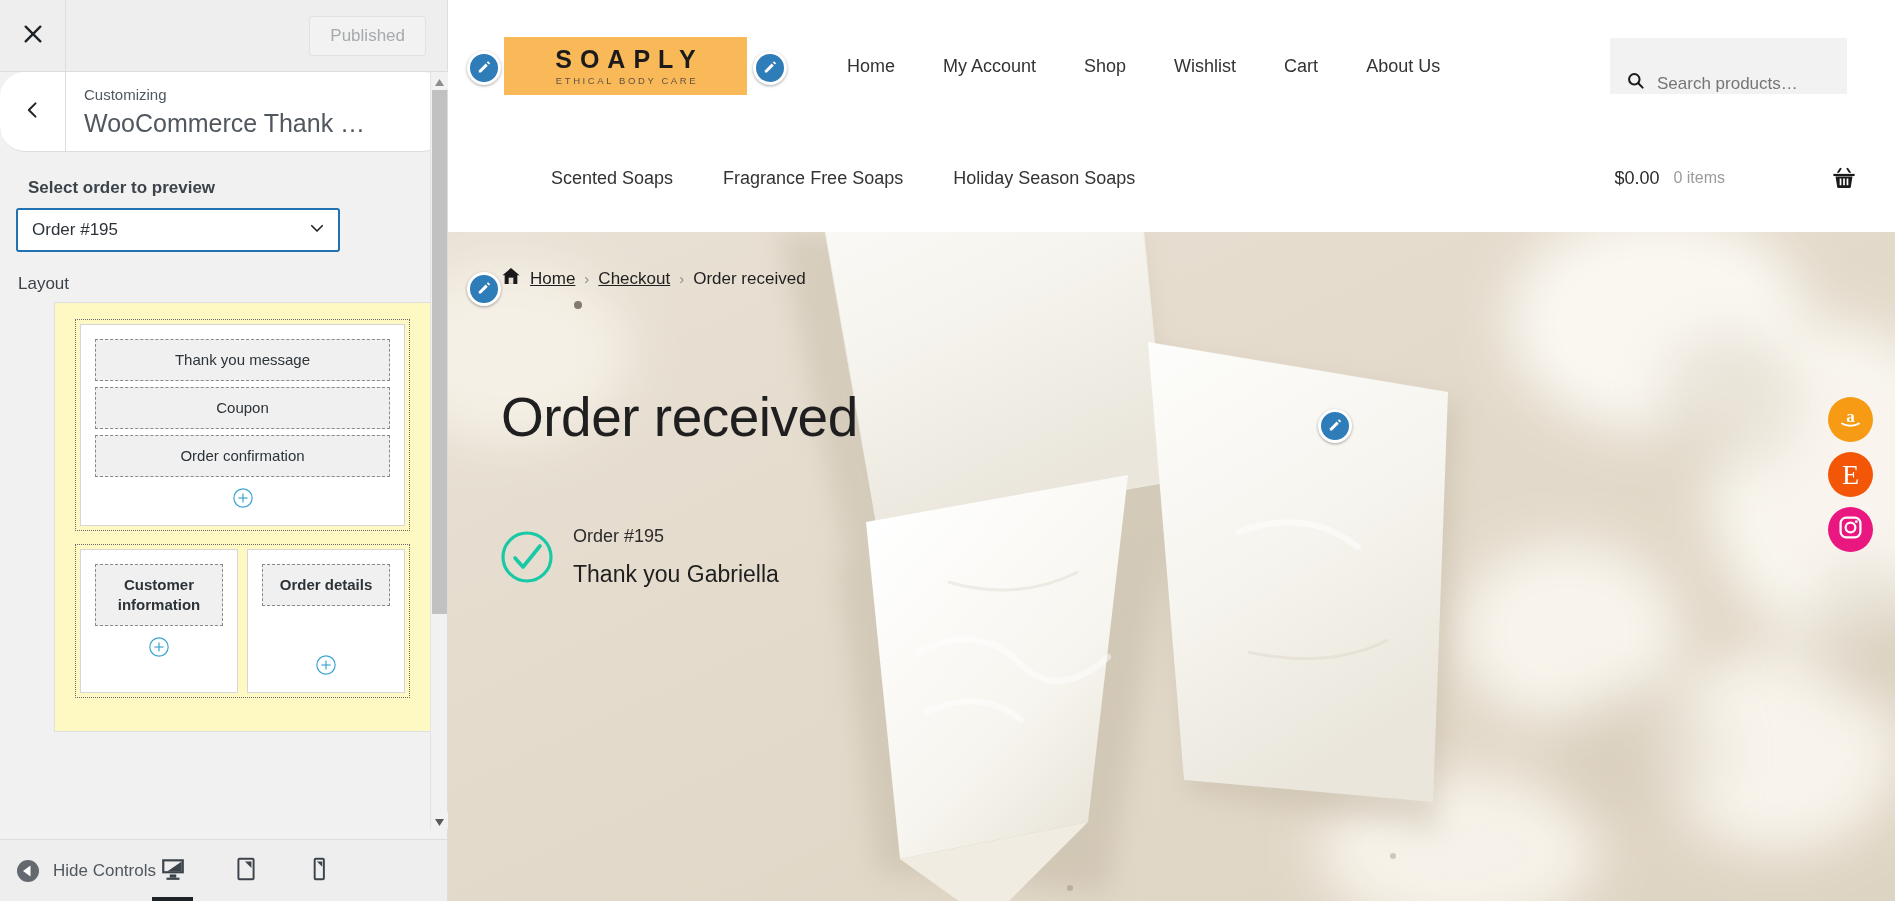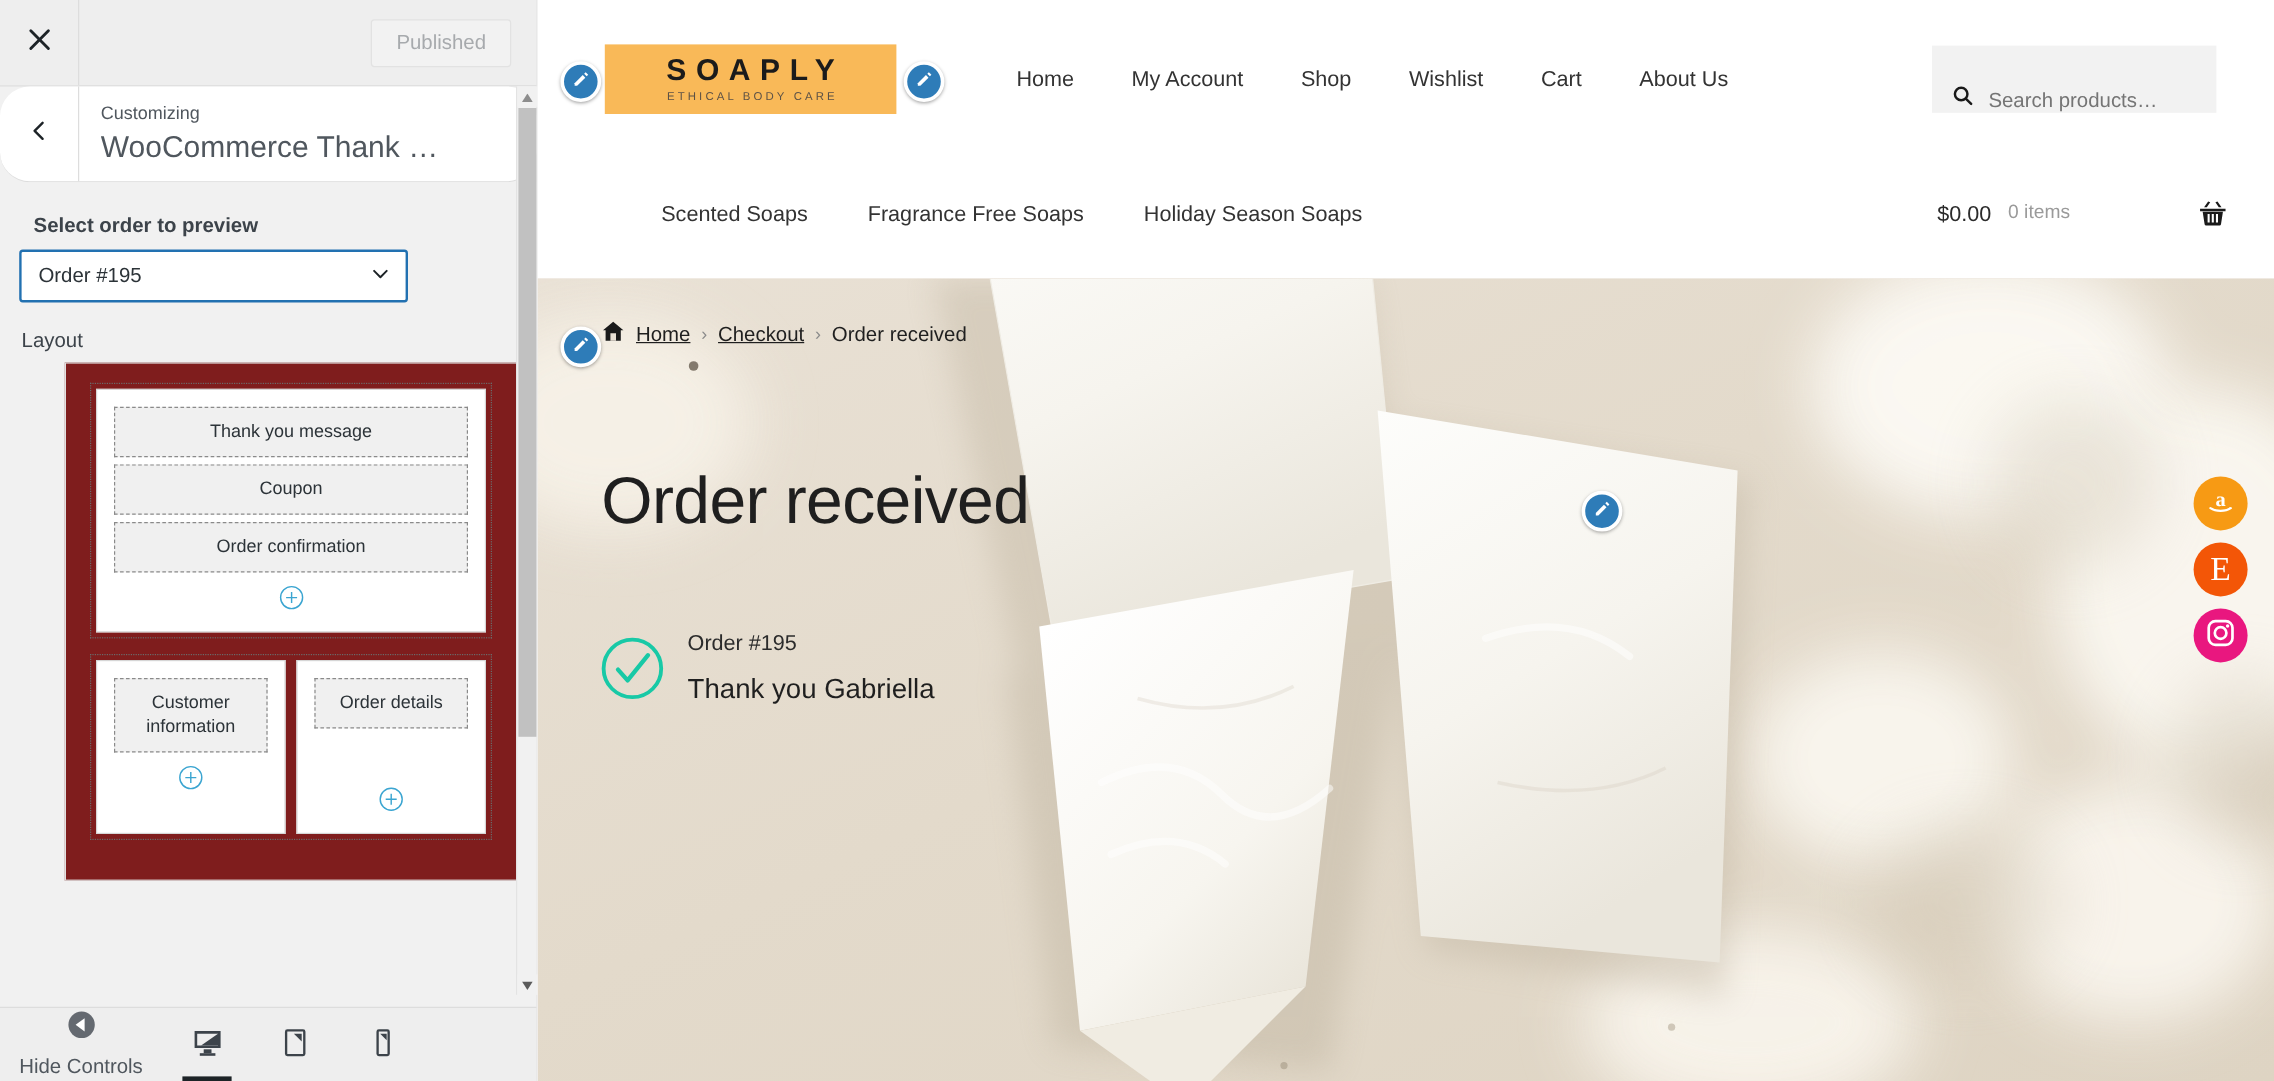--- a/index.html
+++ b/index.html
@@ -88,36 +88,36 @@
     cursor: pointer;
   }
   .cz-select-value { font-size: 17px; color: #2c3338; }
   .cz-select svg { width: 18px; height: 18px; flex: 0 0 18px; }
   .cz-group-label {
     font-size: 17px; color: #3c434a; font-weight: 400;
     margin: 22px 0 8px 2px;
   }
 
   .cz-layout-panel {
-    background: #7f1d1d;
+    background: #fef9c3;
     border: 1px solid #e0e0e0;
     padding: 16px 20px 20px 20px;
     margin-left: 38px;
   }
   .cz-row-outer {
     border: 1px dotted #6b6b6b;
     padding: 4px;
     margin-bottom: 13px;
   }
   .cz-col {
     border: 1px solid #d6d6d6;
     padding: 14px 14px 8px 14px;
     background: #fff;
   }
-  .cz-cols { display: flex; gap: 9px; }
+  .cz-cols { display: flex; gap: 9px; font-weight: bold; }
   .cz-cols .cz-col { flex: 1; }
   .cz-widget {
     border: 1px dashed #8a8a8a;
     background: #f0f0f0;
     text-align: center;
     font-size: 15px;
     color: #2c3338;
     padding: 10px 4px;
     margin-bottom: 6px;
     line-height: 20px;
@@ -154,21 +154,21 @@
 
   .cz-footer {
     height: 62px; flex: 0 0 62px;
     background: #eeeeee;
     border-top: 1px solid #dddddd;
     display: flex; align-items: center;
     position: relative;
   }
   .cz-hide {
     display: flex; align-items: center; gap: 13px;
-    padding-left: 16px; cursor: pointer; flex-direction: column;
+    padding-left: 16px; cursor: pointer;
   }
   .cz-hide-icon { width: 24px; height: 24px; }
   .cz-hide-label { font-size: 17px; color: #50575e; }
   .cz-devices {
     position: absolute; right: 112px; top: 0;
     height: 62px; display: flex; align-items: center; gap: 40px;
   }
   .cz-device {
     width: 33px; height: 62px;
     display: flex; align-items: center; justify-content: center;

